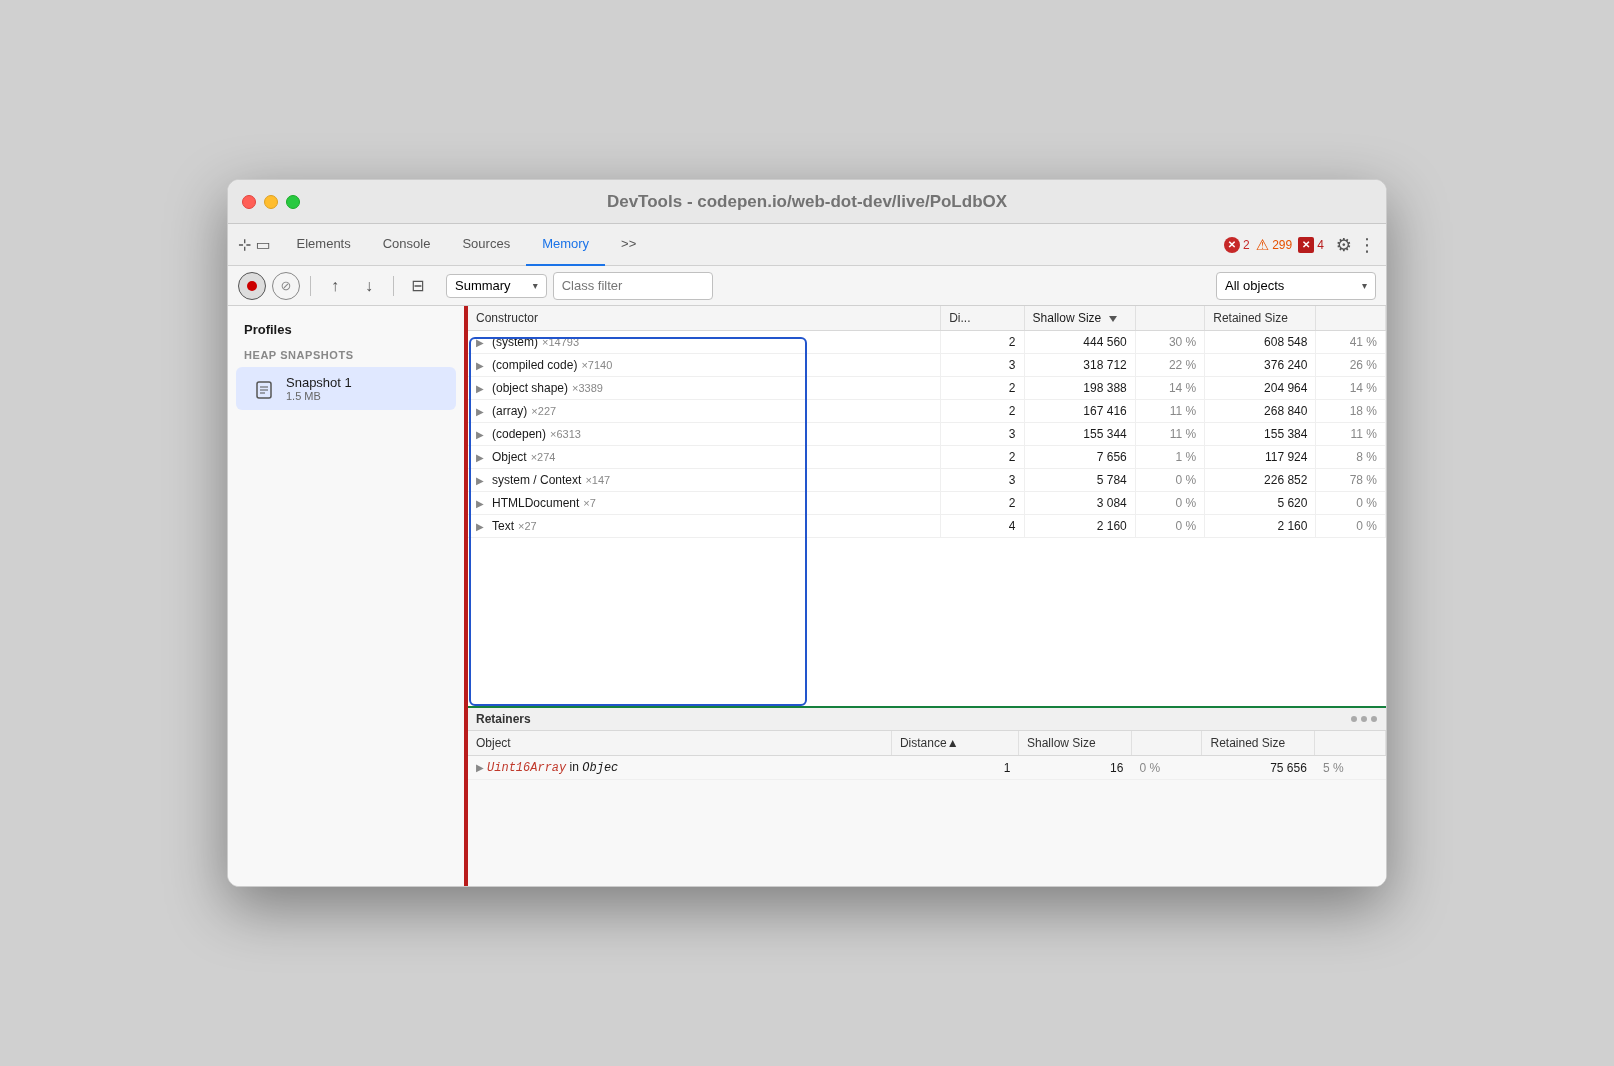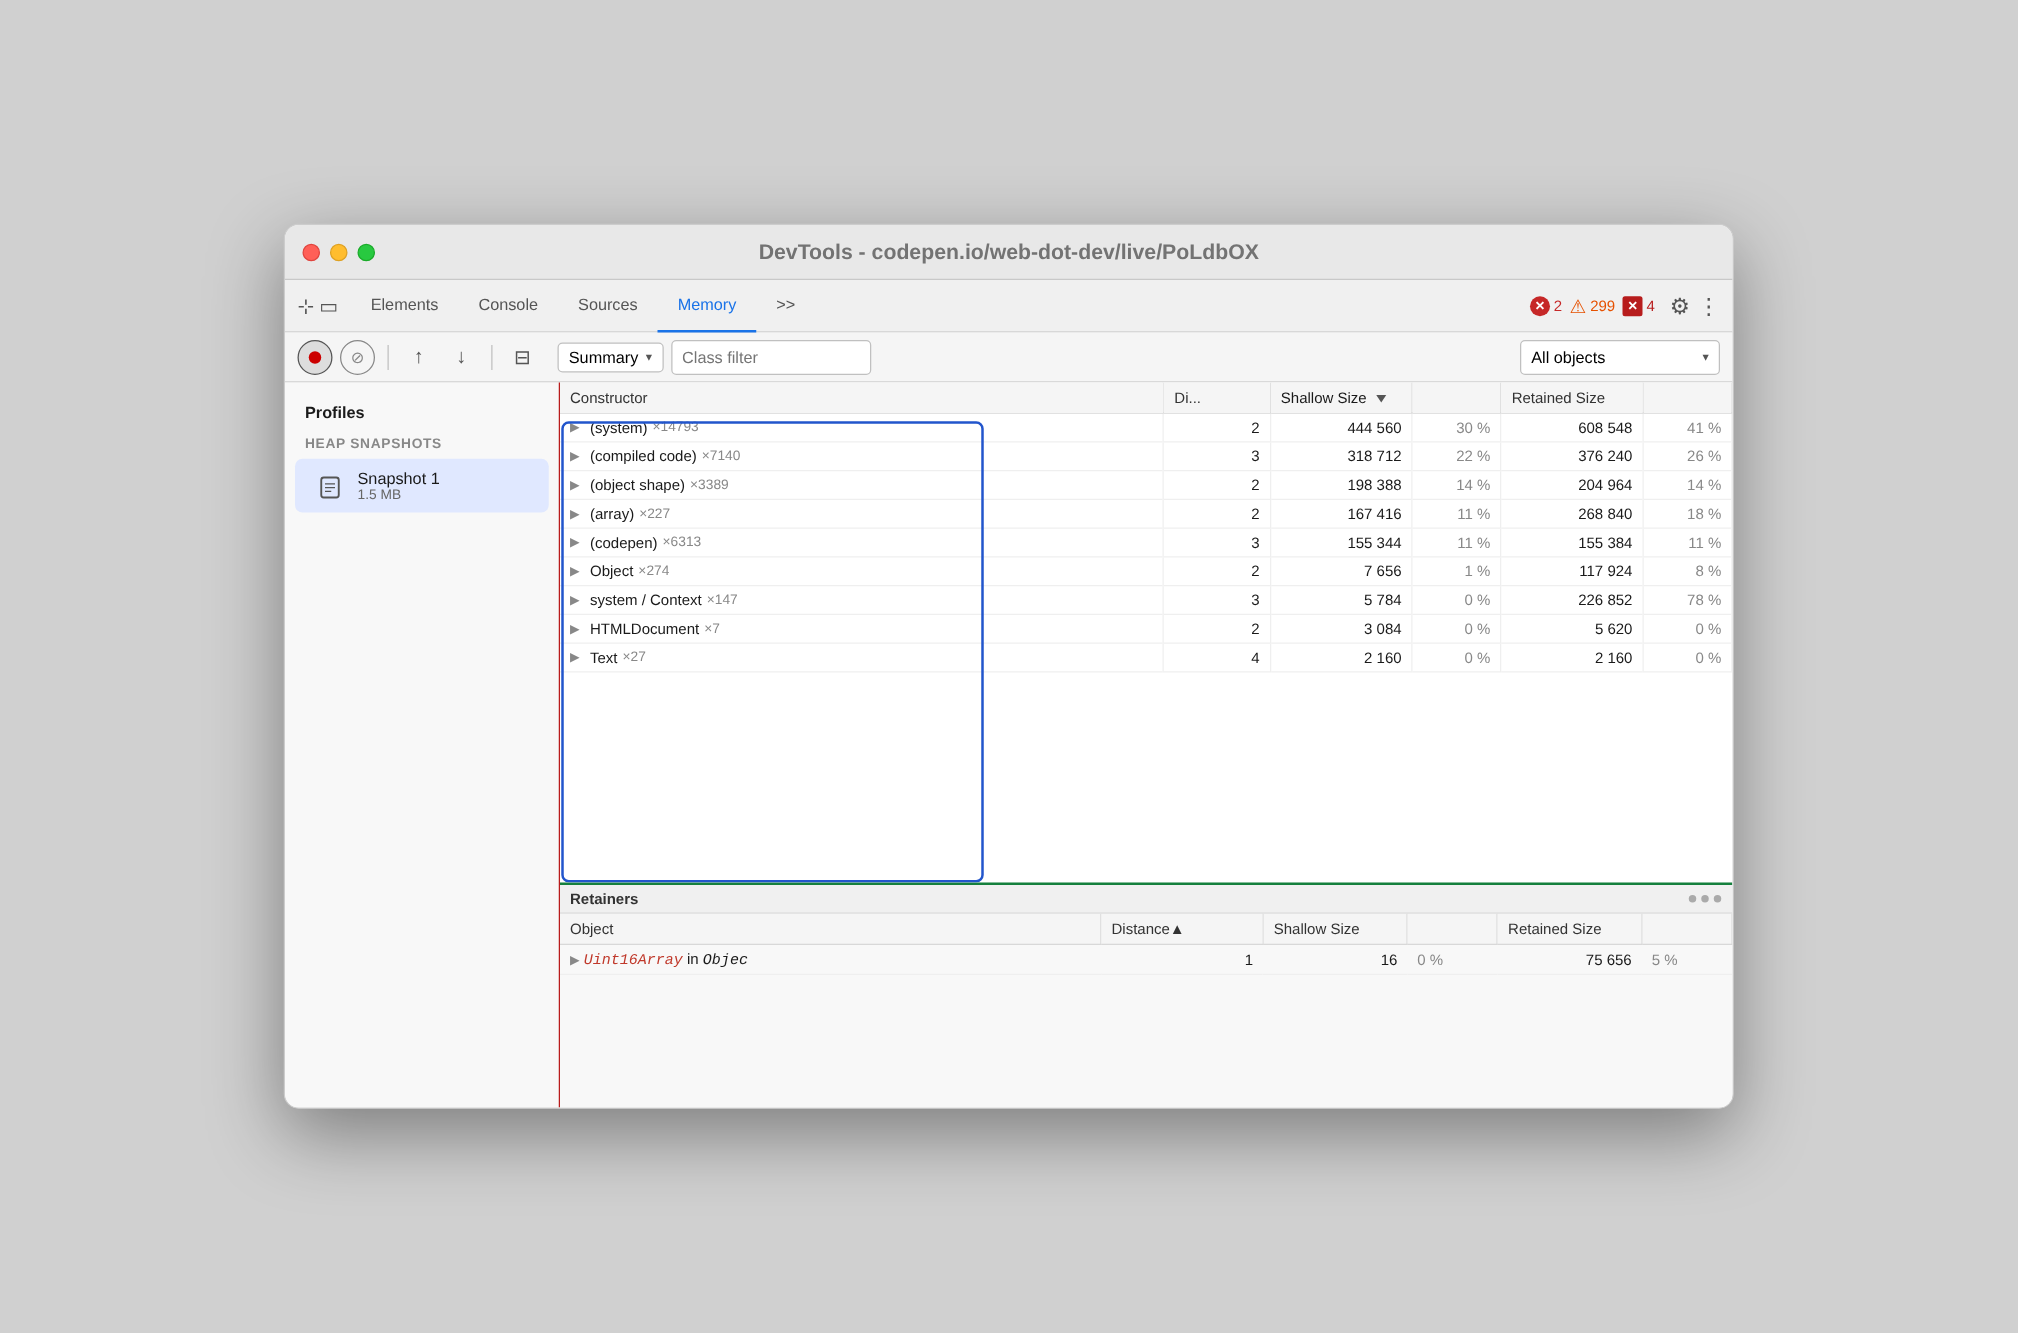--- a/index.html
+++ b/index.html
@@ -145,21 +145,21 @@
     }
     .summary-dropdown {
       display: flex;
       align-items: center;
       border: 1px solid #c0c0c0;
       border-radius: 4px;
       background: white;
       padding: 3px 8px;
       font-size: 13px;
       cursor: pointer;
-      gap: 6px;
+      gap: 22px;
       height: 24px;
       margin-left: 8px;
     }
     .class-filter-input {
       border: 1px solid #c0c0c0;
       border-radius: 4px;
       background: white;
       padding: 3px 8px;
       font-size: 13px;
       height: 28px;
@@ -183,23 +183,23 @@
       justify-content: space-between;
     }
     
     .main-area {
       display: flex;
       height: calc(100% - 128px);
       min-height: 580px;
     }
     
     .sidebar {
-      width: 220px;
+      width: 240px;
       background: #f8f8f8;
-      border-right: 1px solid #b91c1c;
+      border-right: 4px solid #b91c1c;
       flex-shrink: 0;
       padding-top: 12px;
     }
     .sidebar-section-title {
       font-size: 11px;
       font-weight: 600;
       color: #888;
       padding: 4px 16px;
       letter-spacing: 0.05em;
     }

